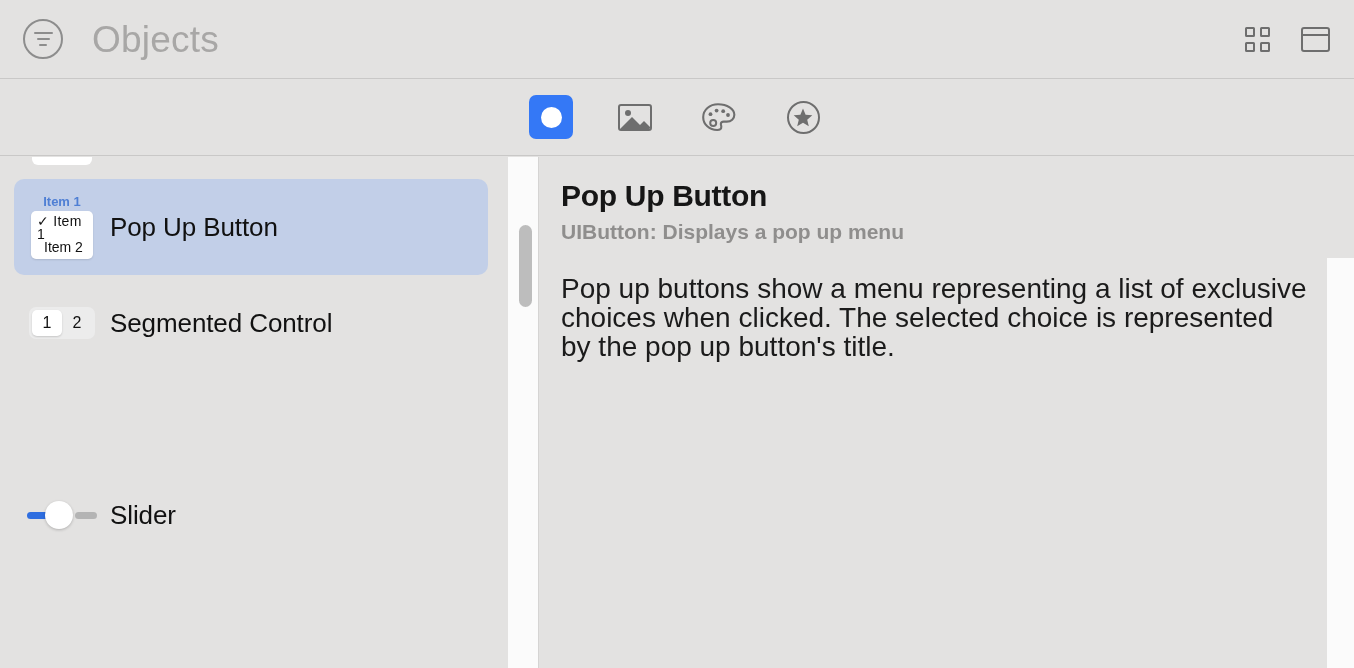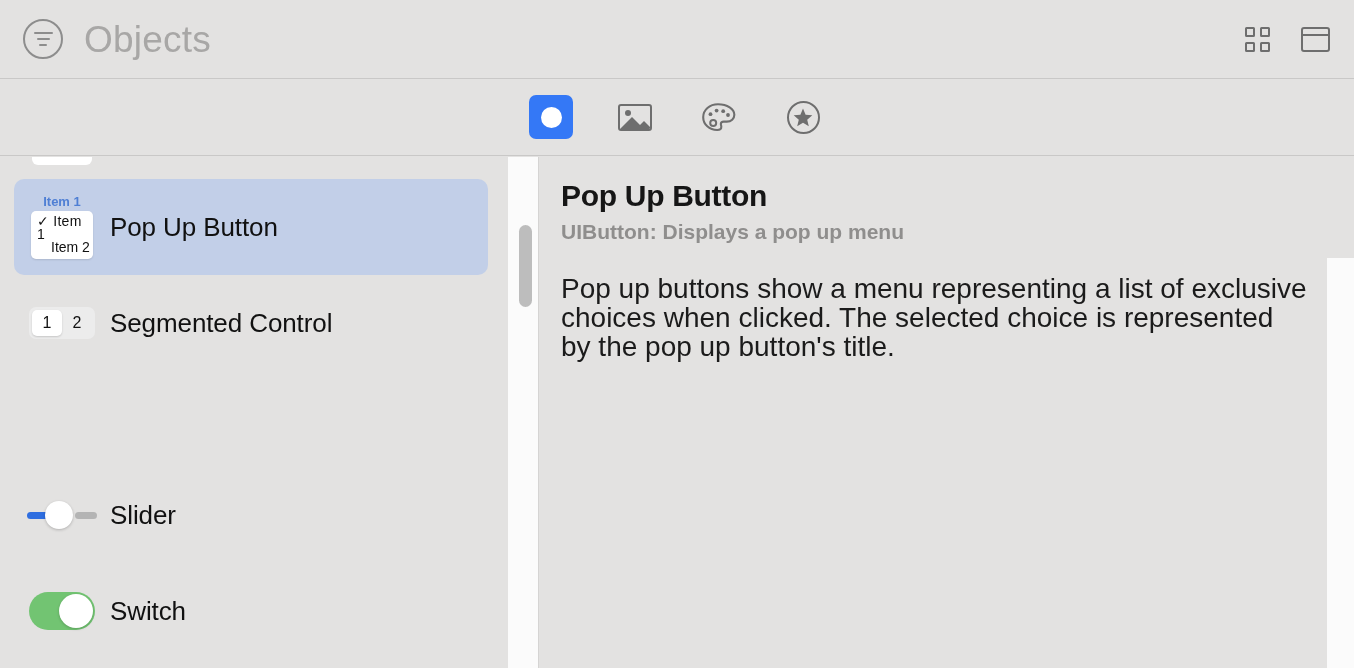--- a/index.html
+++ b/index.html
@@ -27,21 +27,21 @@
     border: 2px solid #8d8d8d;
     display: flex; flex-direction: column; align-items: center; justify-content: center;
     gap: 3.5px;
   }
   .filter-circle span { display: block; height: 2.6px; background: #8d8d8d; border-radius: 1.5px; }
   .filter-circle span:nth-child(1) { width: 19px; }
   .filter-circle span:nth-child(2) { width: 13px; }
   .filter-circle span:nth-child(3) { width: 8px; }
 
   .page-title {
-    margin-left: 20px;
+    margin-left: 28px;
     font-size: 37px; font-weight: 400; color: #a8a7a6;
     letter-spacing: 0.2px;
     line-height: 1;
   }
 
   .titlebar-right {
     position: absolute; right: 22px; top: 0; height: 79px;
     display: flex; align-items: center; gap: 24px;
   }
   .hdr-icon { width: 34px; height: 34px; display: flex; align-items: center; justify-content: center; }
@@ -138,21 +138,21 @@
 
   
   .popup-preview { display: flex; flex-direction: column; align-items: center; gap: 3px; }
   .popup-title { font-size: 13px; font-weight: 700; color: #4f7fd4; line-height: 1; }
   .popup-menu {
     background: #ffffff; border-radius: 5px; width: 62px; padding: 4px 0 5px 0;
     box-shadow: 0 1px 2px rgba(0,0,0,0.12);
   }
   .popup-menu div { font-size: 14px; color: #111; line-height: 13px; padding-left: 6px; }
   .popup-menu .chk { letter-spacing: 0.3px; }
-  .popup-menu .noc { padding-left: 20px; }
+  .popup-menu .noc { padding-left: 13px; }
 
   
   .seg {
     display: flex; background: #ececec; border-radius: 7px; padding: 3px; width: 66px; height: 32px;
   }
   .seg div {
     flex: 1; display: flex; align-items: center; justify-content: center;
     font-size: 16px; color: #111; border-radius: 5px; font-weight: 500;
   }
   .seg div.on { background: #ffffff; box-shadow: 0 1px 2px rgba(0,0,0,0.16); }
@@ -292,28 +292,20 @@
         <div class="row-icon">
           <div class="slider">
             <div class="track-l"></div>
             <div class="track-r"></div>
             <div class="knob"></div>
           </div>
         </div>
         <div class="row-label">Slider</div>
       </div>
 
-      <div class="list-row" style="top:406px">
-        <div class="row-icon">
-          <div class="switch">
-            <div class="knob"></div>
-          </div>
-        </div>
-        <div class="row-label">Switch</div>
-      </div>
     </div>
 
     <div class="scroll-gutter">
       <div class="scroll-thumb"></div>
     </div>
 
     <div class="detail-pane">
       <div class="edge-sheet"></div>
       <div class="detail-title">Pop Up Button</div>
       <div class="detail-subtitle">UIButton: Displays a pop up menu</div>

